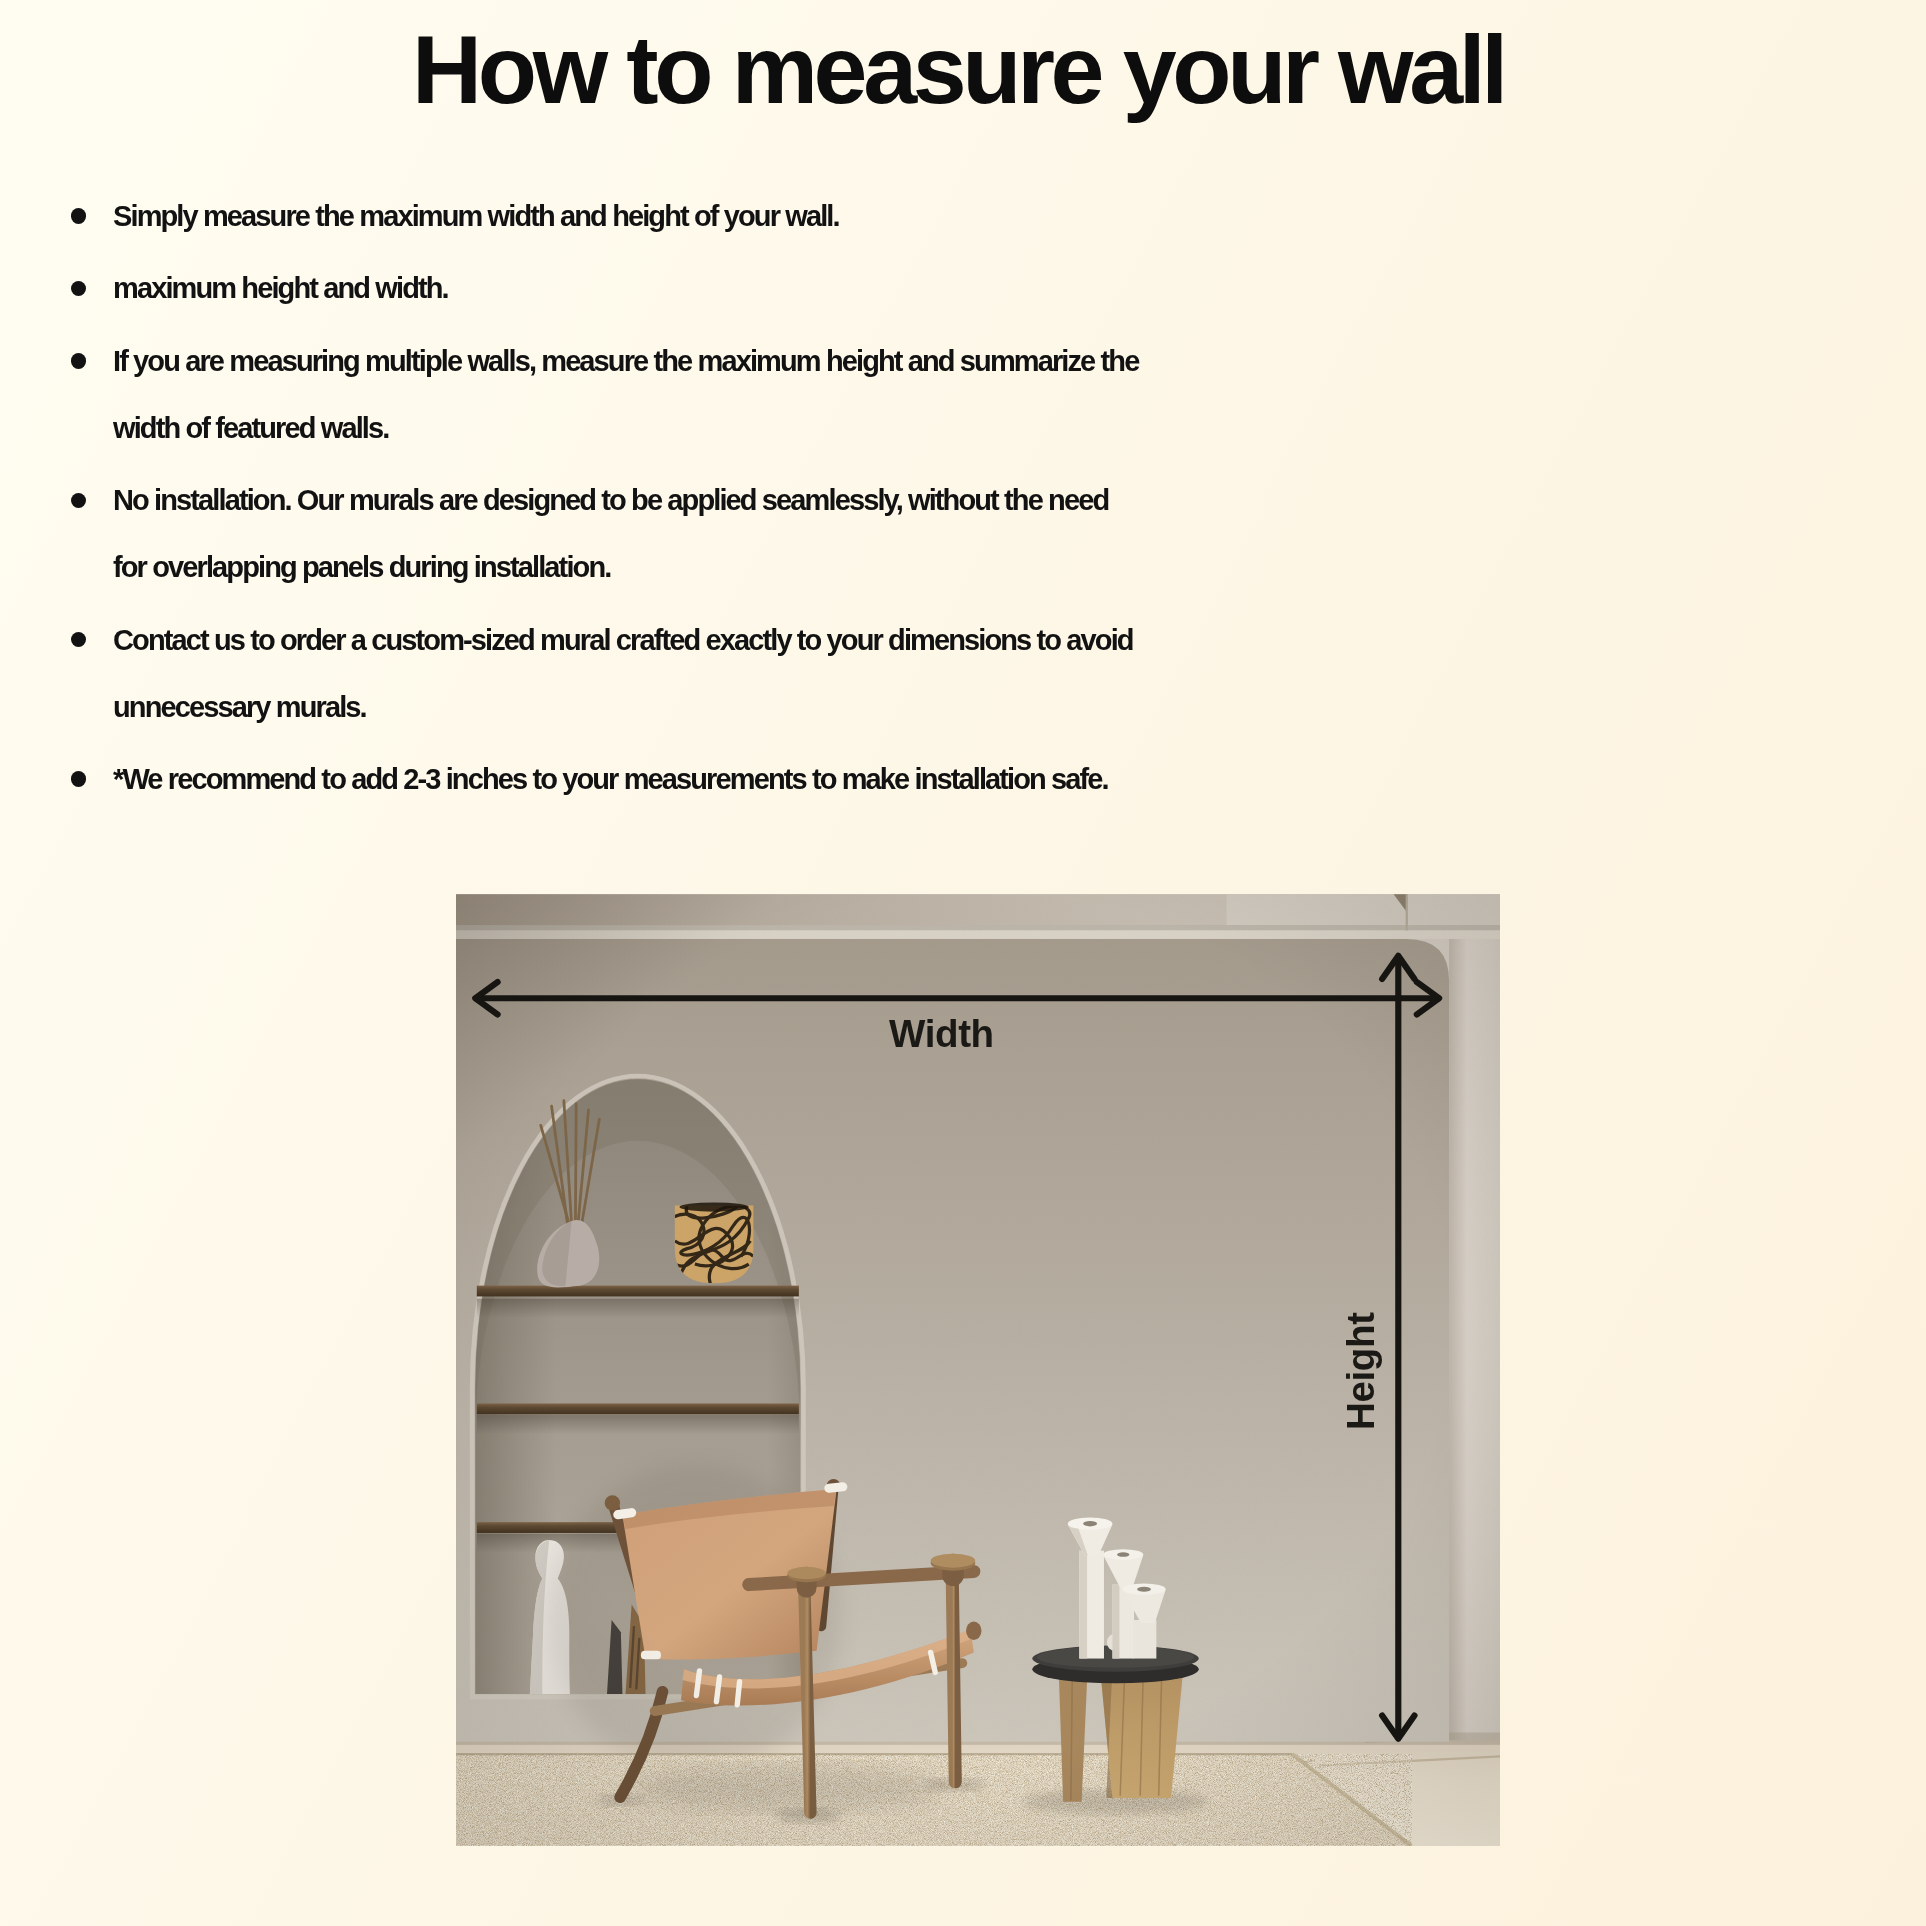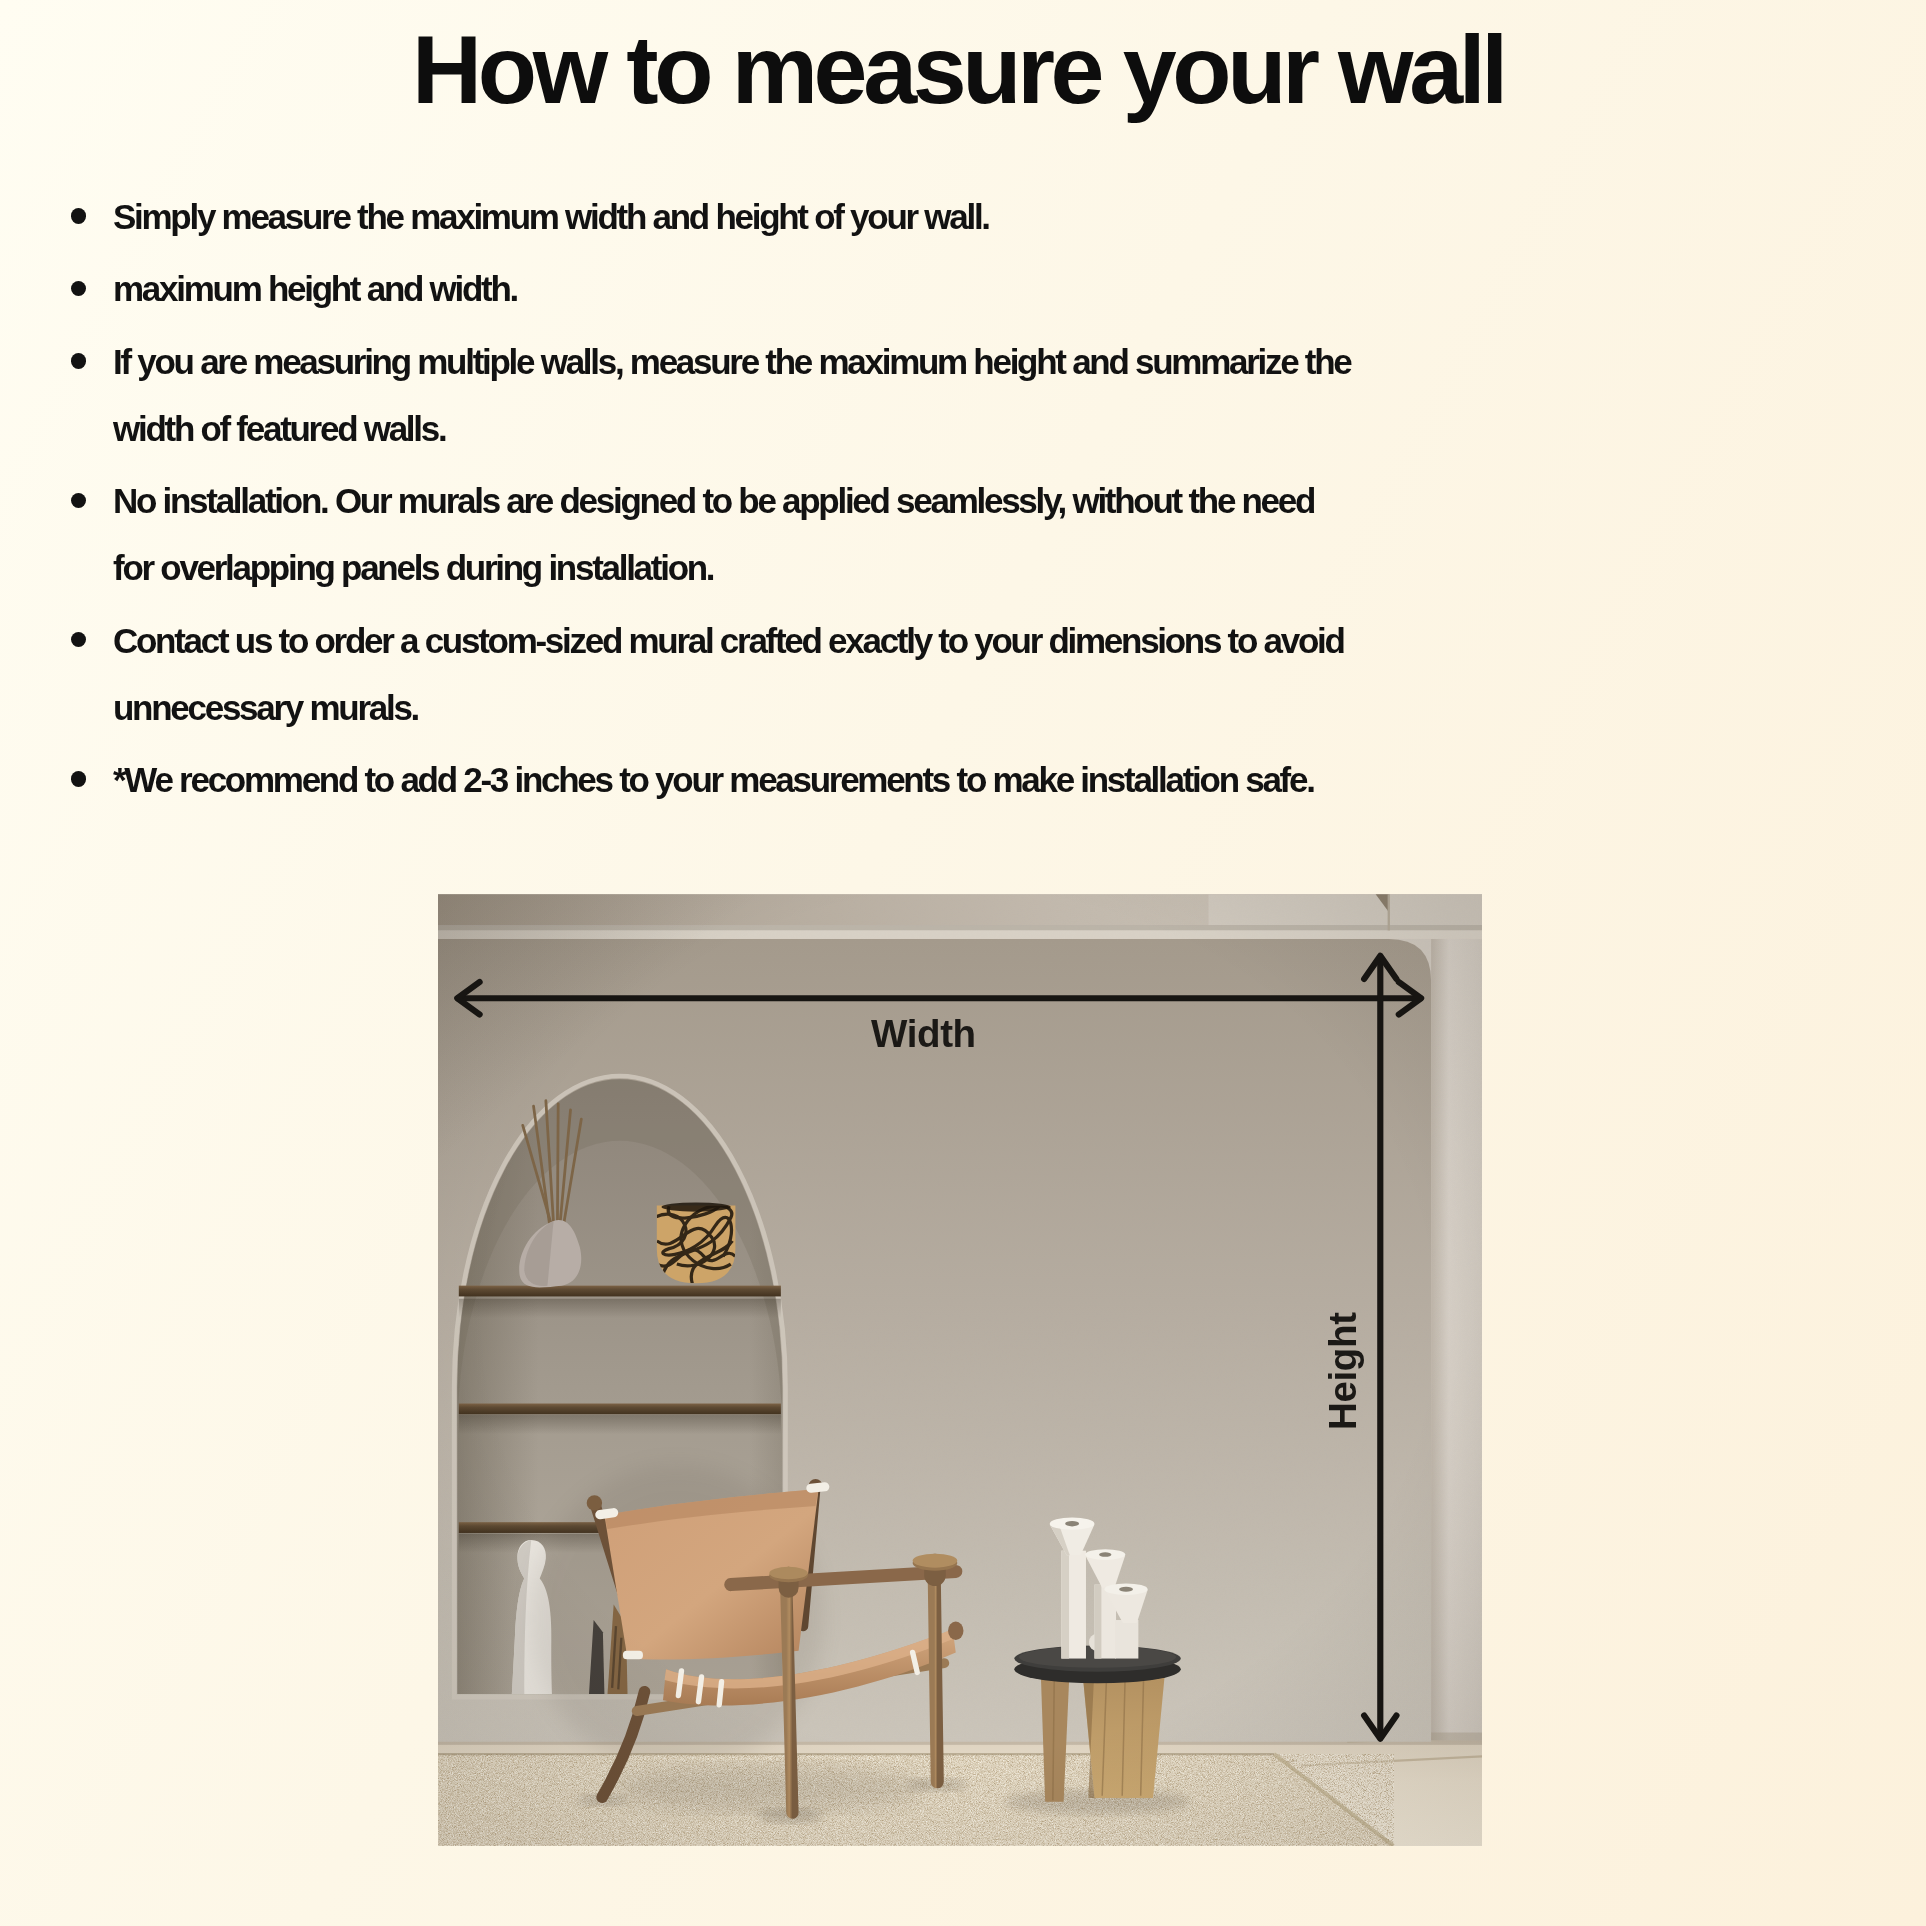--- a/index.html
+++ b/index.html
@@ -5,23 +5,23 @@
   html,body{margin:0;padding:0;}
   body{width:1926px;height:1926px;font-family:"Liberation Sans",sans-serif;}
   .canvas{position:relative;width:1926px;height:1926px;overflow:hidden;
           background:linear-gradient(118deg,#fffdf2 0%,#fdf7e7 45%,#fcf1dc 100%);}
   .page-title{position:absolute;top:17px;left:0;width:1916px;text-align:center;
           font-size:97px;font-weight:bold;letter-spacing:-0.045em;color:#0d0d0d;line-height:1.1;}
   .bullets{position:absolute;left:69px;top:183px;width:1795px;list-style:none;margin:0;padding:0;}
   .bullets li{position:relative;padding-left:44px;margin:0 0 5.4px 0;}
   .bullets li::before{content:"";position:absolute;left:1.5px;top:25.4px;width:15.4px;height:15.4px;
           border-radius:50%;background:#121212;}
-  .bline{font-size:35px;font-weight:bold;letter-spacing:-0.065em;line-height:67px;
+  .bline{font-size:29px;font-weight:bold;letter-spacing:-0.065em;line-height:67px;
           color:#121212;white-space:nowrap;}
-  .photo{position:absolute;left:438px;top:894px;width:861px;height:952px;}
+  .photo{position:absolute;left:456px;top:894px;width:861px;height:952px;}
   .photo svg{display:block;}
   text{font-family:"Liberation Sans",sans-serif;}
 </style>
 </head>
 <body>
 
 <div class="canvas">
 
   <div class="page-title">How to measure your wall</div>
 

